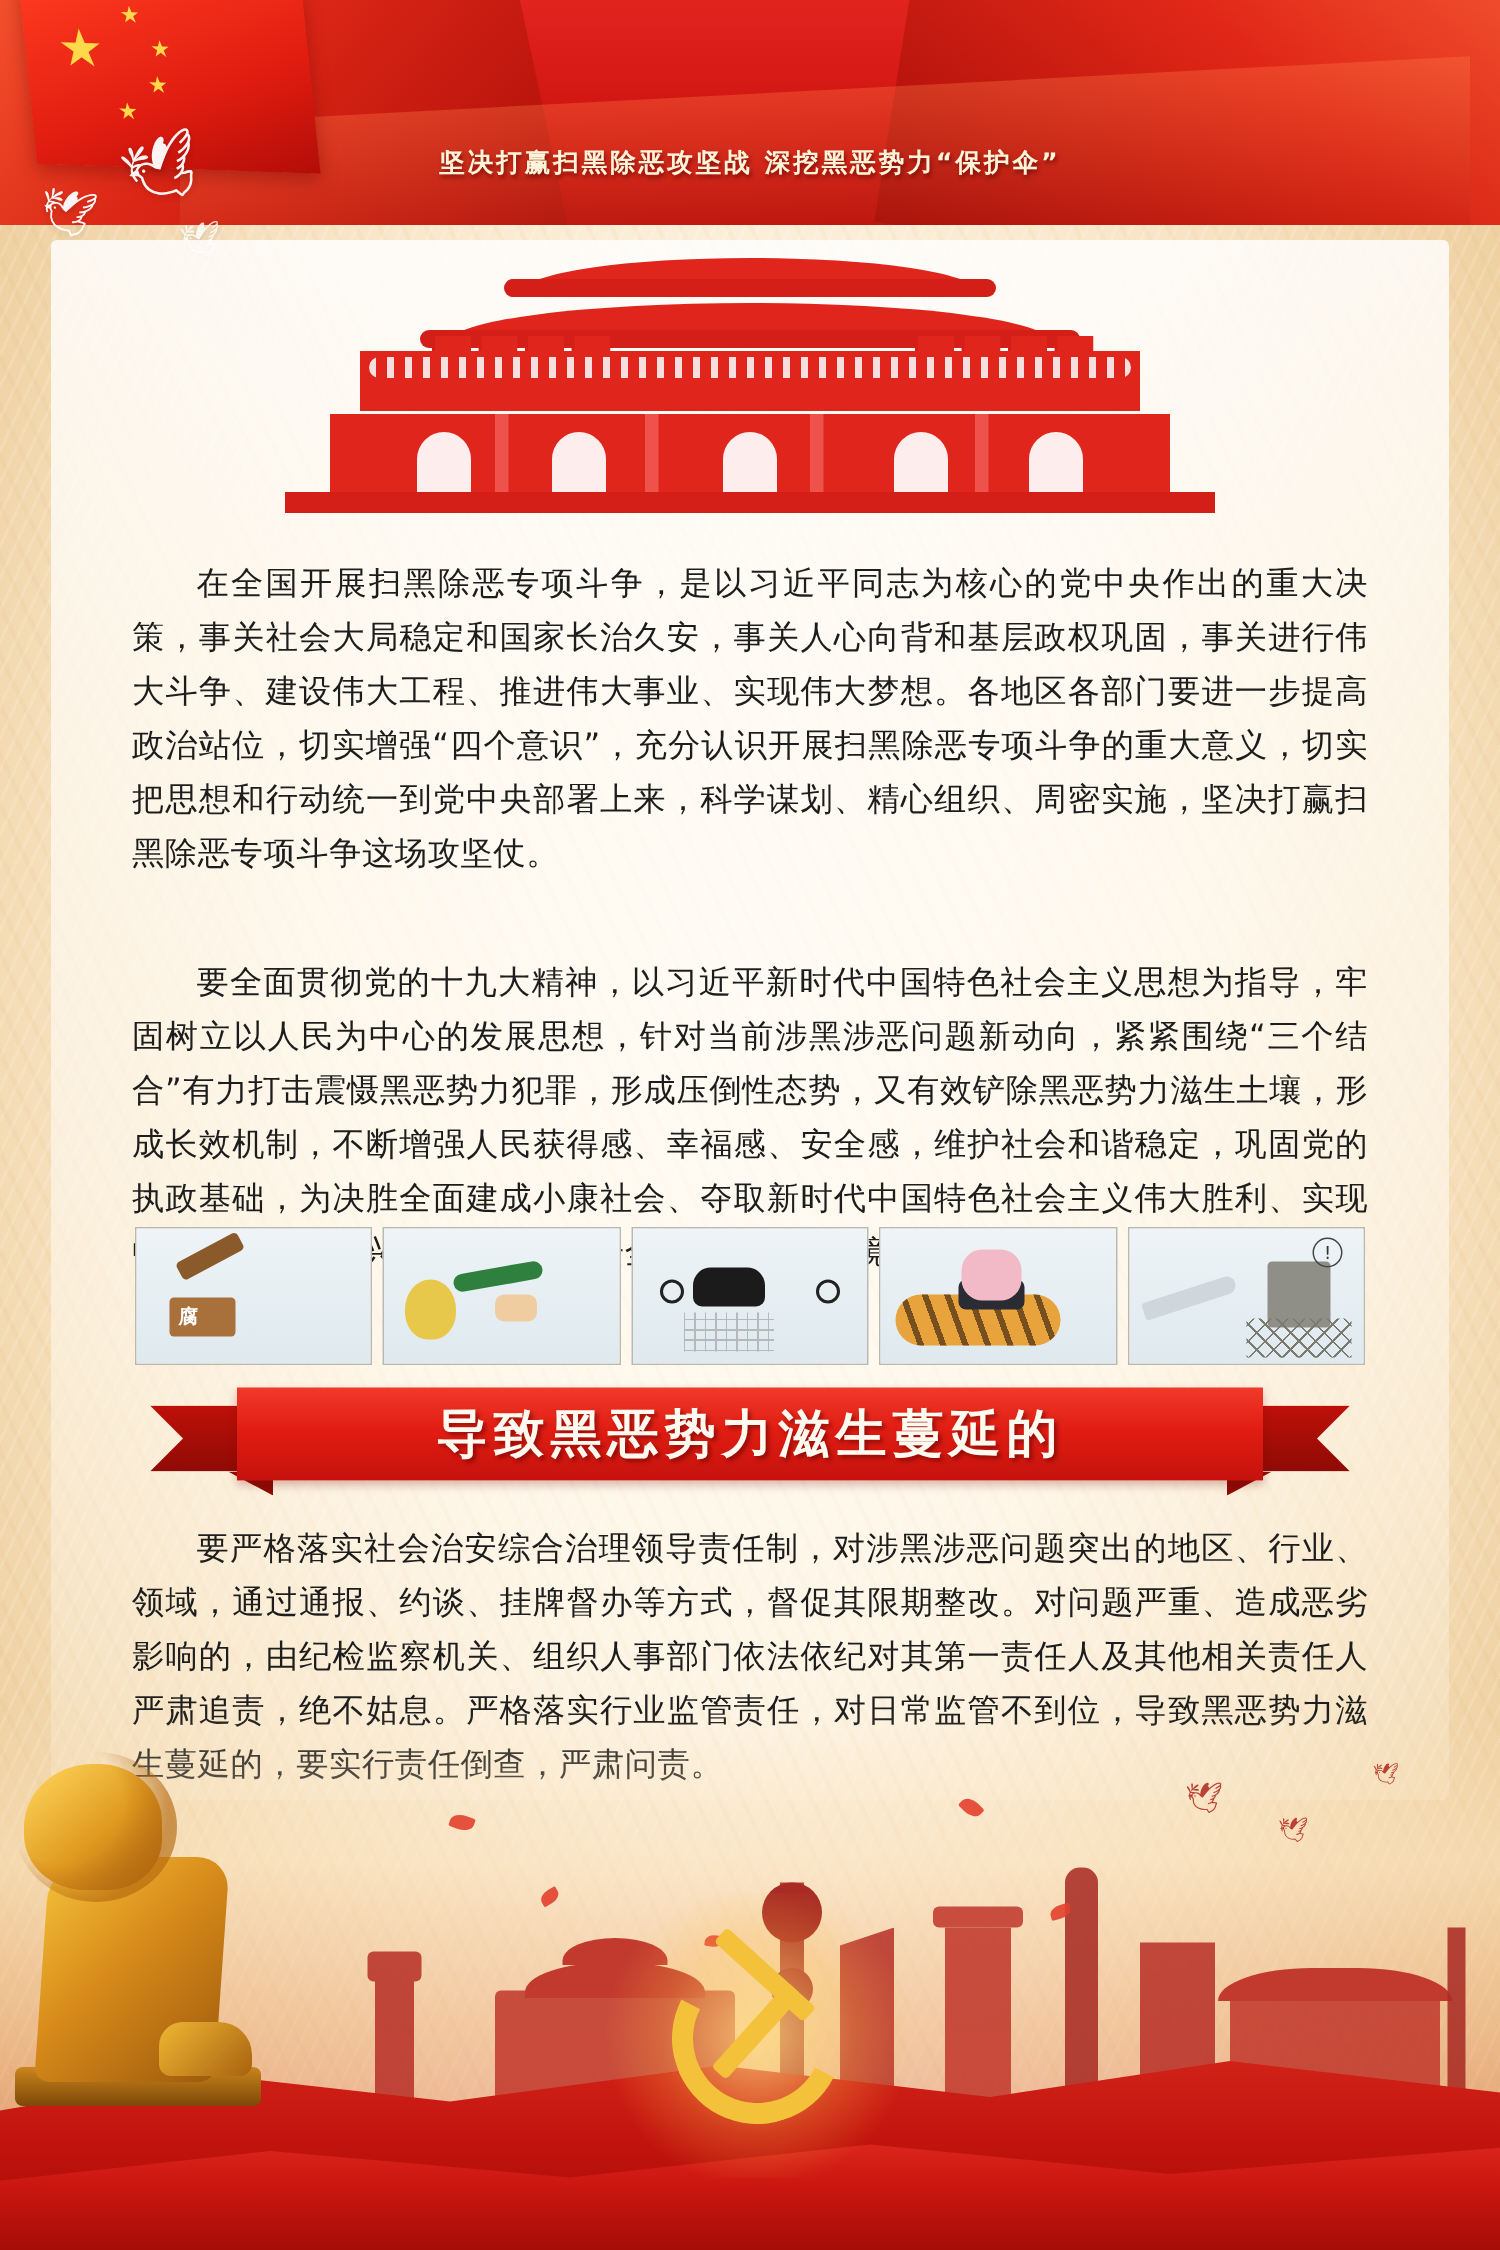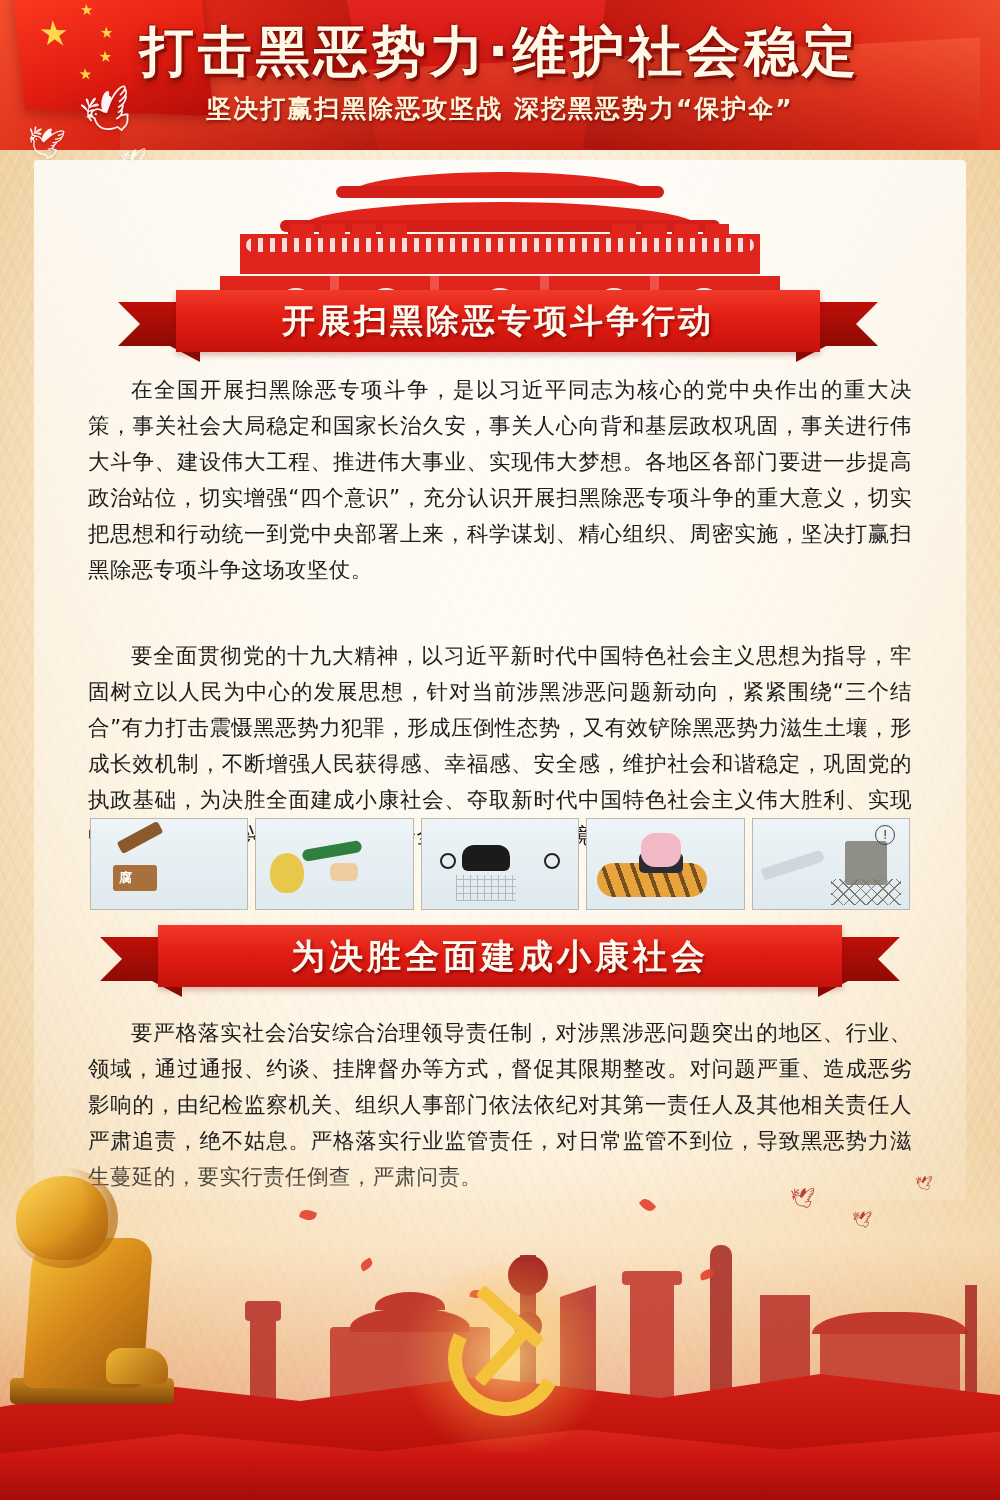--- a/index.html
+++ b/index.html
@@ -68,21 +68,21 @@
     color:#fff8e6;
     text-shadow:
       0 0 2px #7a0b06,
       3px 3px 0 #8e0f08,
       -1px -1px 0 #8e0f08,
       0 5px 10px rgba(60,0,0,.5);
     font-family:"DejaVu Sans","Liberation Sans",sans-serif;
   }
   .header-sub{
     position:absolute;left:0;top:93px;width:1000px;text-align:center;
-    font-size:25px;line-height:32px;font-weight:bold;letter-spacing:2px;
+    font-size:17px;line-height:32px;font-weight:bold;letter-spacing:2px;
     color:#fff4d8;
     text-shadow:1px 2px 3px rgba(90,0,0,.65);
   }
   
   .dove{position:absolute;color:#ffffff;font-size:34px;line-height:1;opacity:.95;
     text-shadow:0 2px 4px rgba(0,0,0,.18);}
   .dove.d1{left:82px;top:92px;transform:rotate(-18deg);font-size:42px;}
   .dove.d2{left:26px;top:128px;transform:rotate(10deg);font-size:30px;}
   .dove.d3{left:120px;top:150px;transform:rotate(-6deg);font-size:22px;opacity:.8;}
 
@@ -325,21 +325,20 @@
     <div class="ribbon-c"></div>
 
     <div class="flag">
       <span class="star s1">★</span>
       <span class="star s2">★</span>
       <span class="star s3">★</span>
       <span class="star s4">★</span>
       <span class="star s5">★</span>
     </div>
 
-    <div class="header-title">打击黑恶势力·维护社会稳定</div>
     <div class="header-sub">坚决打赢扫黑除恶攻坚战  深挖黑恶势力“保护伞”</div>
   </div>
 
   <div class="dove d1">🕊</div>
   <div class="dove d2">🕊</div>
   <div class="dove d3">🕊</div>
 
   <div class="panel"></div>
 
   <div class="tiananmen">
@@ -355,28 +354,20 @@
     <div class="tm-arch" style="left:302px"></div>
     <div class="tm-arch" style="left:416px"></div>
     <div class="tm-arch" style="left:506px"></div>
     <div class="tm-col" style="left:150px"></div>
     <div class="tm-col" style="left:250px"></div>
     <div class="tm-col" style="left:360px"></div>
     <div class="tm-col" style="left:470px"></div>
     <div class="tm-plinth"></div>
   </div>
 
-  <div class="banner b-action">
-    <div class="tail l"></div>
-    <div class="tail r"></div>
-    <div class="fold-l"></div>
-    <div class="fold-r"></div>
-    <div class="mid"></div>
-    <div class="txt">开展扫黑除恶专项斗争行动</div>
-  </div>
 
   <div class="para p1">
     <p>在全国开展扫黑除恶专项斗争，是以习近平同志为核心的党中央作出的重大决策，事关社会大局稳定和国家长治久安，事关人心向背和基层政权巩固，事关进行伟大斗争、建设伟大工程、推进伟大事业、实现伟大梦想。各地区各部门要进一步提高政治站位，切实增强“四个意识”，充分认识开展扫黑除恶专项斗争的重大意义，切实把思想和行动统一到党中央部署上来，科学谋划、精心组织、周密实施，坚决打赢扫黑除恶专项斗争这场攻坚仗。</p>
   </div>
 
 
   <div class="para p2">
     <p>要全面贯彻党的十九大精神，以习近平新时代中国特色社会主义思想为指导，牢固树立以人民为中心的发展思想，针对当前涉黑涉恶问题新动向，紧紧围绕“三个结合”有力打击震慑黑恶势力犯罪，形成压倒性态势，又有效铲除黑恶势力滋生土壤，形成长效机制，不断增强人民获得感、幸福感、安全感，维护社会和谐稳定，巩固党的执政基础，为决胜全面建成小康社会、夺取新时代中国特色社会主义伟大胜利、实现中华民族伟大复兴的中国梦创造安全稳定的社会环境。</p>
   </div>
 
@@ -415,21 +406,21 @@
       <div class="excl">!</div>
     </div>
   </div>
 
   <div class="banner b-lead">
     <div class="tail l"></div>
     <div class="tail r"></div>
     <div class="fold-l"></div>
     <div class="fold-r"></div>
     <div class="mid"></div>
-    <div class="txt">为决胜全面建成小康社会</div>
+    <div class="txt">导致黑恶势力滋生蔓延的</div>
   </div>
 
   <div class="para p3">
     <p>要严格落实社会治安综合治理领导责任制，对涉黑涉恶问题突出的地区、行业、领域，通过通报、约谈、挂牌督办等方式，督促其限期整改。对问题严重、造成恶劣影响的，由纪检监察机关、组织人事部门依法依纪对其第一责任人及其他相关责任人严肃追责，绝不姑息。严格落实行业监管责任，对日常监管不到位，导致黑恶势力滋生蔓延的，要实行责任倒查，严肃问责。</p>
   </div>
 
   <div class="footer">
     <div class="foot-sky"></div>
 
     <div class="silhouette b-tower1"></div>

